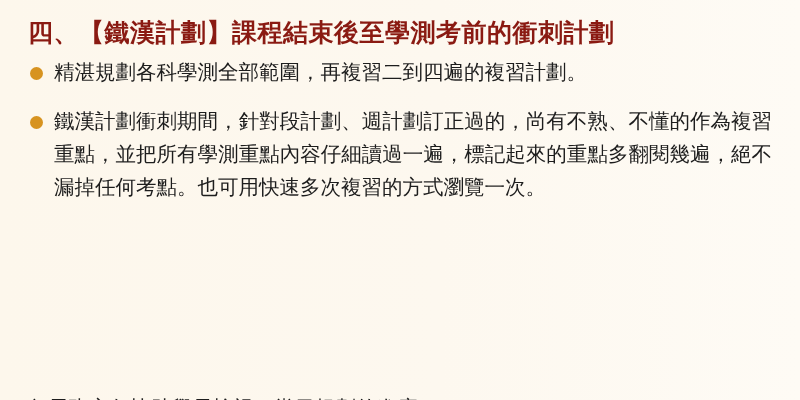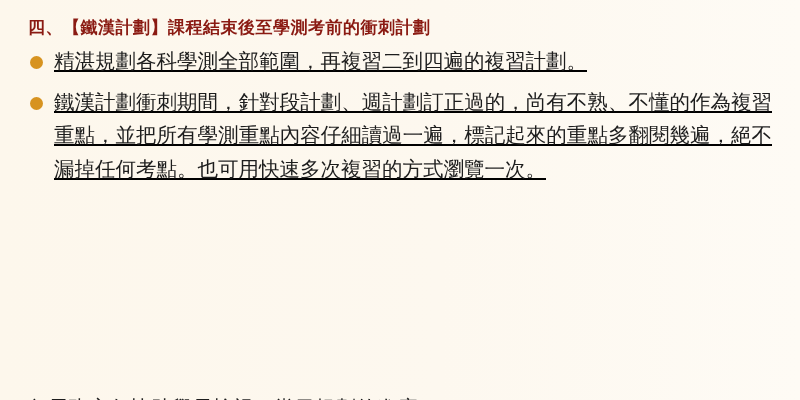--- a/index.html
+++ b/index.html
@@ -17,45 +17,44 @@
     position: relative;
     width: 800px;
     height: 400px;
     box-sizing: border-box;
     background: linear-gradient(90deg, #fdf7ec 0%, #fdf8ef 55%, #fefbf5 100%);
     padding: 10px 28px 0 28px;
   }
   .heading {
     color: #8a1a12;
     font-weight: bold;
-    font-size: 17px;
+    font-size: 25px;
     letter-spacing: 0.5px;
     line-height: 1.35;
     margin: 6px 0 6px 0;
     white-space: nowrap;
   }
   .bullet-list {
     margin: 0;
     padding: 0;
     list-style: none;
-    text-decoration: underline;
   }
   .bullet-item {
     position: relative;
     display: block;
     color: #1d1d1d;
     font-size: 20.5px;
     line-height: 1.62;
     padding-left: 26px;
     margin-bottom: 2px;
     text-align: justify;
     text-justify: inter-ideograph;
   }
   .bullet-item.gap {
-    margin-top: 8px;
+    margin-top: 16px;
   }
   .dot-icon {
     position: absolute;
     left: 2px;
     top: 11px;
     width: 13px;
     height: 13px;
     border-radius: 50%;
     background: #d79320;
     display: inline-block;

